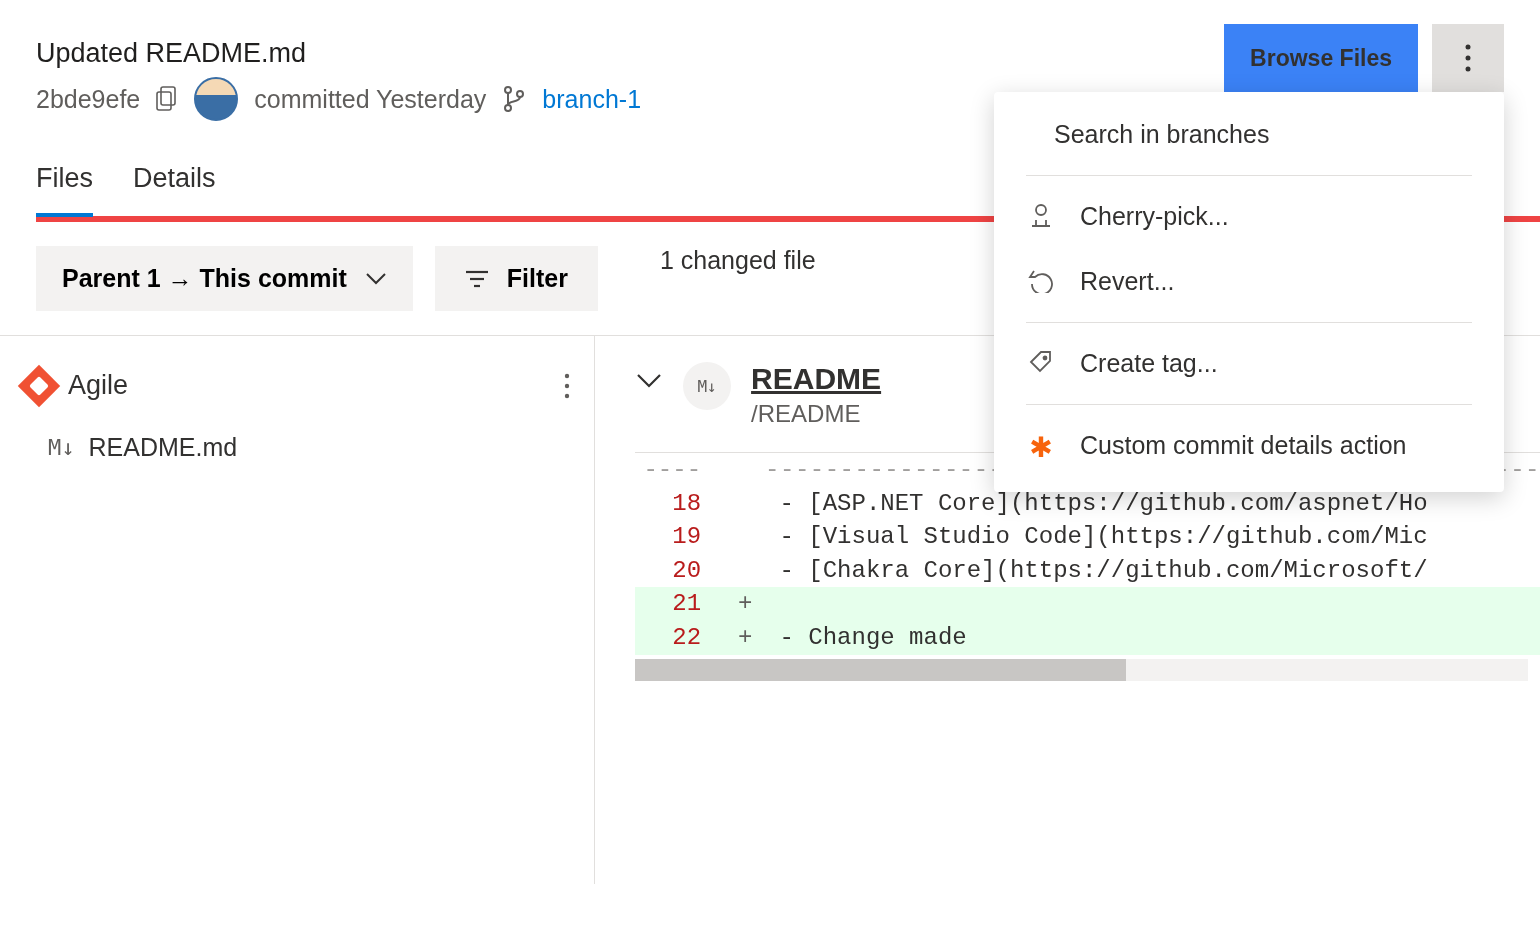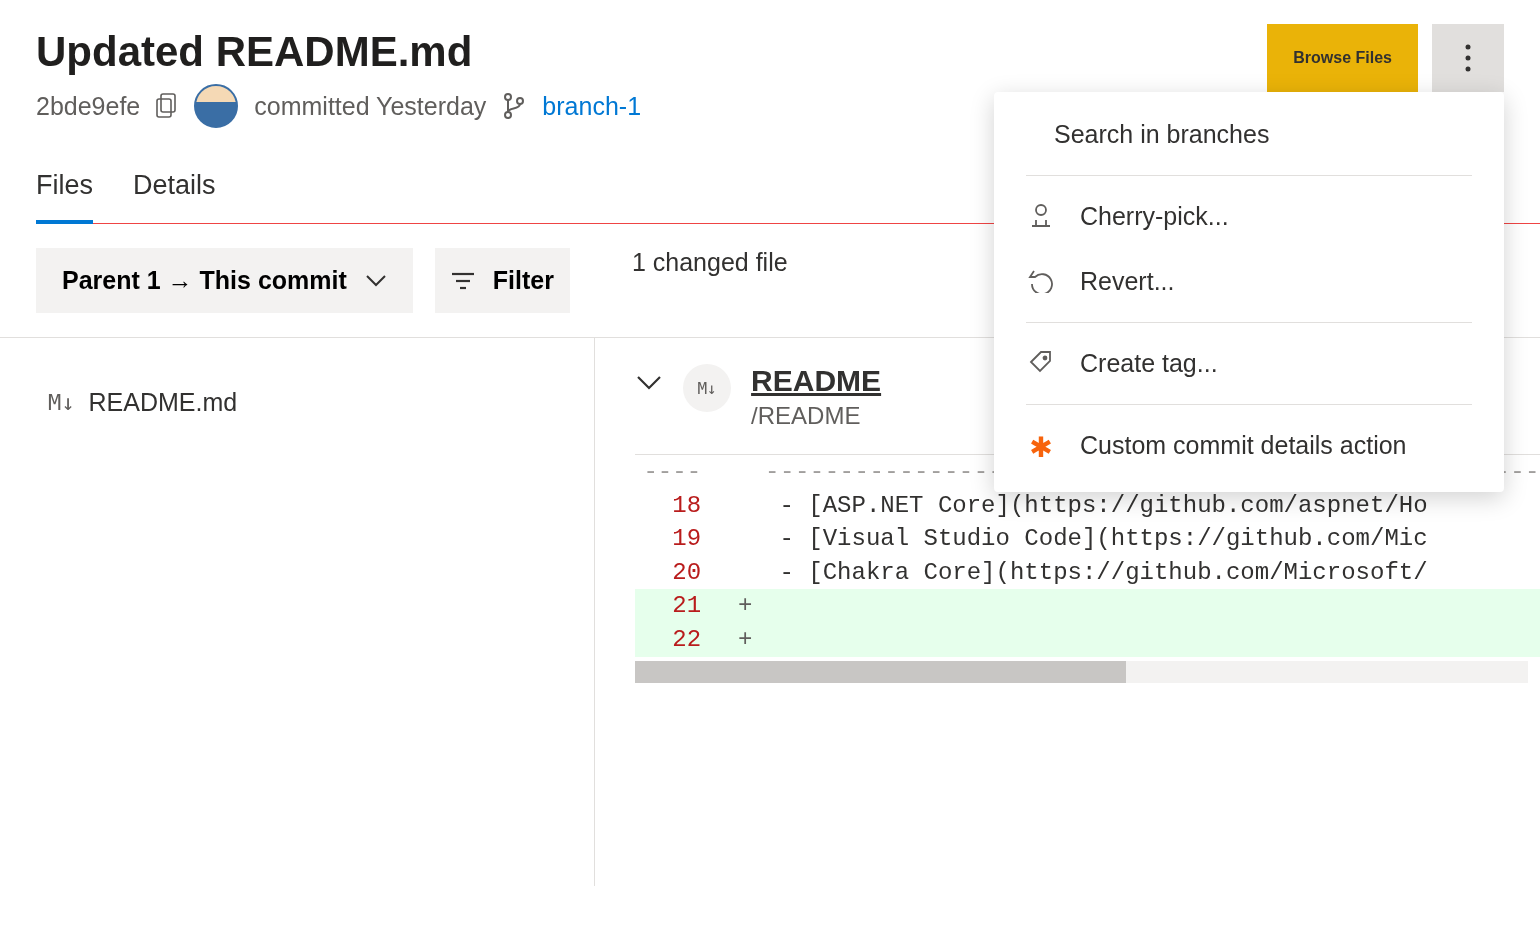--- a/index.html
+++ b/index.html
@@ -6,36 +6,37 @@
 body {
   font-family: "Segoe UI", -apple-system, sans-serif;
   background: #fff;
   color: #323130;
   width: 1540px;
   height: 943px;
   overflow: hidden;
 }
 .header { padding: 28px 36px 0 36px; }
 .title {
-  font-size: 42px;
-  font-weight: 700;
+  font-size: 27px;
+  font-weight: 400;
   color: #201f1e;
+  margin-top: 10px;
 }
 .actions-row {
   position: absolute;
   top: 24px;
   right: 36px;
   display: flex;
   gap: 14px;
 }
 .btn-secondary {
-  background: #eab308;
+  background: #3b82f6;
   border: none;
   padding: 15px 26px;
-  font-size: 16px;
+  font-size: 23px;
   font-weight: 600;
   color: #323130;
   cursor: pointer;
 }
 .btn-more {
   background: #e1dfdd;
   border: none;
   width: 72px;
   height: 68px;
   display: flex;
@@ -61,21 +62,21 @@
   border: 2px solid #3a6ea5;
   position: relative;
 }
 .committed-text { color: #605e5c; }
 .branch-icn { color: #0078d4; }
 .branch-link { color: #0078d4; cursor: pointer; }
 .tabs {
   display: flex;
   gap: 40px;
   margin: 42px 0 0 36px;
-  border-bottom: 1px solid #ef4444;
+  border-bottom: 6px solid #ef4444;
 }
 .tab {
   font-size: 27px;
   color: #323130;
   padding: 0 0 22px 0;
   cursor: pointer;
   position: relative;
 }
 .tab.active { font-weight: 400; }
 .tab.active::after {
@@ -99,21 +100,21 @@
   font-size: 25px;
   font-weight: 600;
   display: flex;
   align-items: center;
   gap: 18px;
   cursor: pointer;
 }
 .filter-btn {
   background: #f3f2f1;
   border: none;
-  padding: 18px 16px;
+  padding: 18px 30px;
   font-size: 25px;
   font-weight: 600;
   display: flex;
   align-items: center;
   gap: 18px;
   cursor: pointer;
 }
 .changed-text { font-size: 25px; margin-left: 40px; }
 .split { display: flex; height: calc(943px - 395px); }
 .tree-panel {
@@ -326,20 +327,33 @@
           <line x1="9" y1="16" x2="15" y2="16"></line>
         </svg>
     </span>
     <span>Filter</span>
   </button>
   <span class="changed-text">1 changed file</span>
 </div>
 
 <div class="split">
   <div class="tree-panel">
+    <div class="tree-root">
+      <div class="tree-root-left">
+        <span class="git-icn"></span>
+        <span>Agile</span>
+      </div>
+      <span>
+        <svg width="6" height="26" viewBox="0 0 6 26">
+            <circle cx="3" cy="3" r="2.2" fill="#605e5c"></circle>
+            <circle cx="3" cy="13" r="2.2" fill="#605e5c"></circle>
+            <circle cx="3" cy="23" r="2.2" fill="#605e5c"></circle>
+          </svg>
+      </span>
+    </div>
     <div class="tree-item">
       <span class="md-icn">M↓</span>
       <span>README.md</span>
     </div>
   </div>
 
   <div class="diff-panel">
     <div class="file-hdr">
       <span class="chev">
         <svg width="28" height="18" viewBox="0 0 28 18" fill="none" stroke="#323130" stroke-width="2.2">
@@ -357,21 +371,21 @@
       <div class="diff-row hunk">
         <span class="ln">----</span>
         <span class="marker"></span>
         <span class="code">----------------------------------------------------</span>
       </div>
       <div id="diff-lines">
           <div class="diff-row"><span class="ln">18</span><span class="marker"></span><span class="code"> - [ASP.NET Core](https://github.com/aspnet/Ho</span></div>
           <div class="diff-row"><span class="ln">19</span><span class="marker"></span><span class="code"> - [Visual Studio Code](https://github.com/Mic</span></div>
           <div class="diff-row"><span class="ln">20</span><span class="marker"></span><span class="code"> - [Chakra Core](https://github.com/Microsoft/</span></div>
           <div class="diff-row added"><span class="ln">21</span><span class="marker">+</span><span class="code"> </span></div>
-          <div class="diff-row added"><span class="ln">22</span><span class="marker">+</span></div>
+          <div class="diff-row added"><span class="ln">22</span><span class="marker">+</span><span class="code"> - Change made</span></div>
         </div>
       <div class="scrollbar-faux"></div>
     </div>
   </div>
 </div>
 
 <div class="menu">
   <div class="menu-item noicon">
     <span>Search in branches</span>
   </div>

